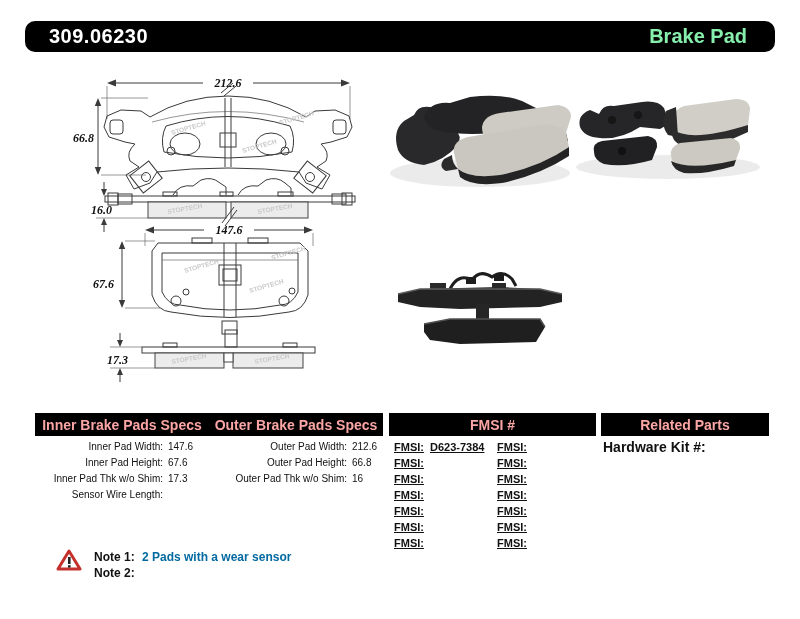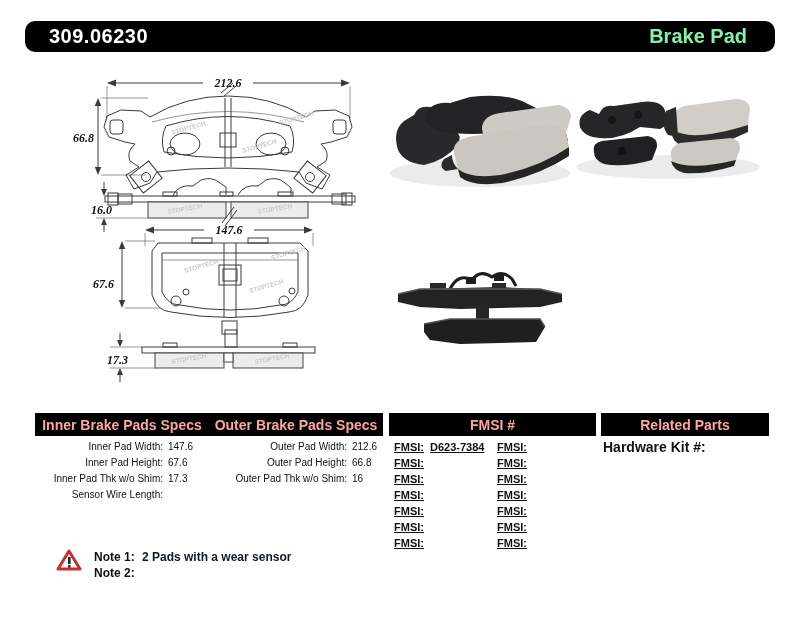--- a/index.html
+++ b/index.html
@@ -29,21 +29,21 @@
   #fmsi-left{left:394px;} #fmsi-right{left:497px;}
   .fmsi-row{display:flex;height:16px;line-height:16px;}
   .fmsi-row .fl{width:32px;}
   .fmsi-row .fv{margin-left:4px;white-space:pre;}
   #related-rows{position:absolute;left:603px;top:439px;font-size:14px;font-weight:bold;}
   
   #note-icon{position:absolute;left:56px;top:549px;}
   .note-block{position:absolute;left:94px;top:549px;font-size:12px;font-weight:bold;}
   .note-row{display:flex;height:16px;line-height:16px;}
   .note-row .nl{width:44px;}
-  .note-row .nt{margin-left:4px;color:#0f172a;white-space:pre;}
+  .note-row .nt{margin-left:4px;color:#0369a1;white-space:pre;}
   
   .dim{font-family:"Liberation Serif", serif;font-style:italic;font-weight:bold;font-size:12px;fill:#111;}
   .wm{font-family:"Liberation Sans", sans-serif;font-size:6.5px;font-weight:bold;fill:#c9c9c9;}
   .ln{stroke:#3a3a3a;stroke-width:1;fill:none;}
   .thin{stroke:#6a6a6a;stroke-width:.7;fill:none;}
   .arr{fill:#3a3a3a;stroke:none;}
 </style>
 </head>
 <body>
 

